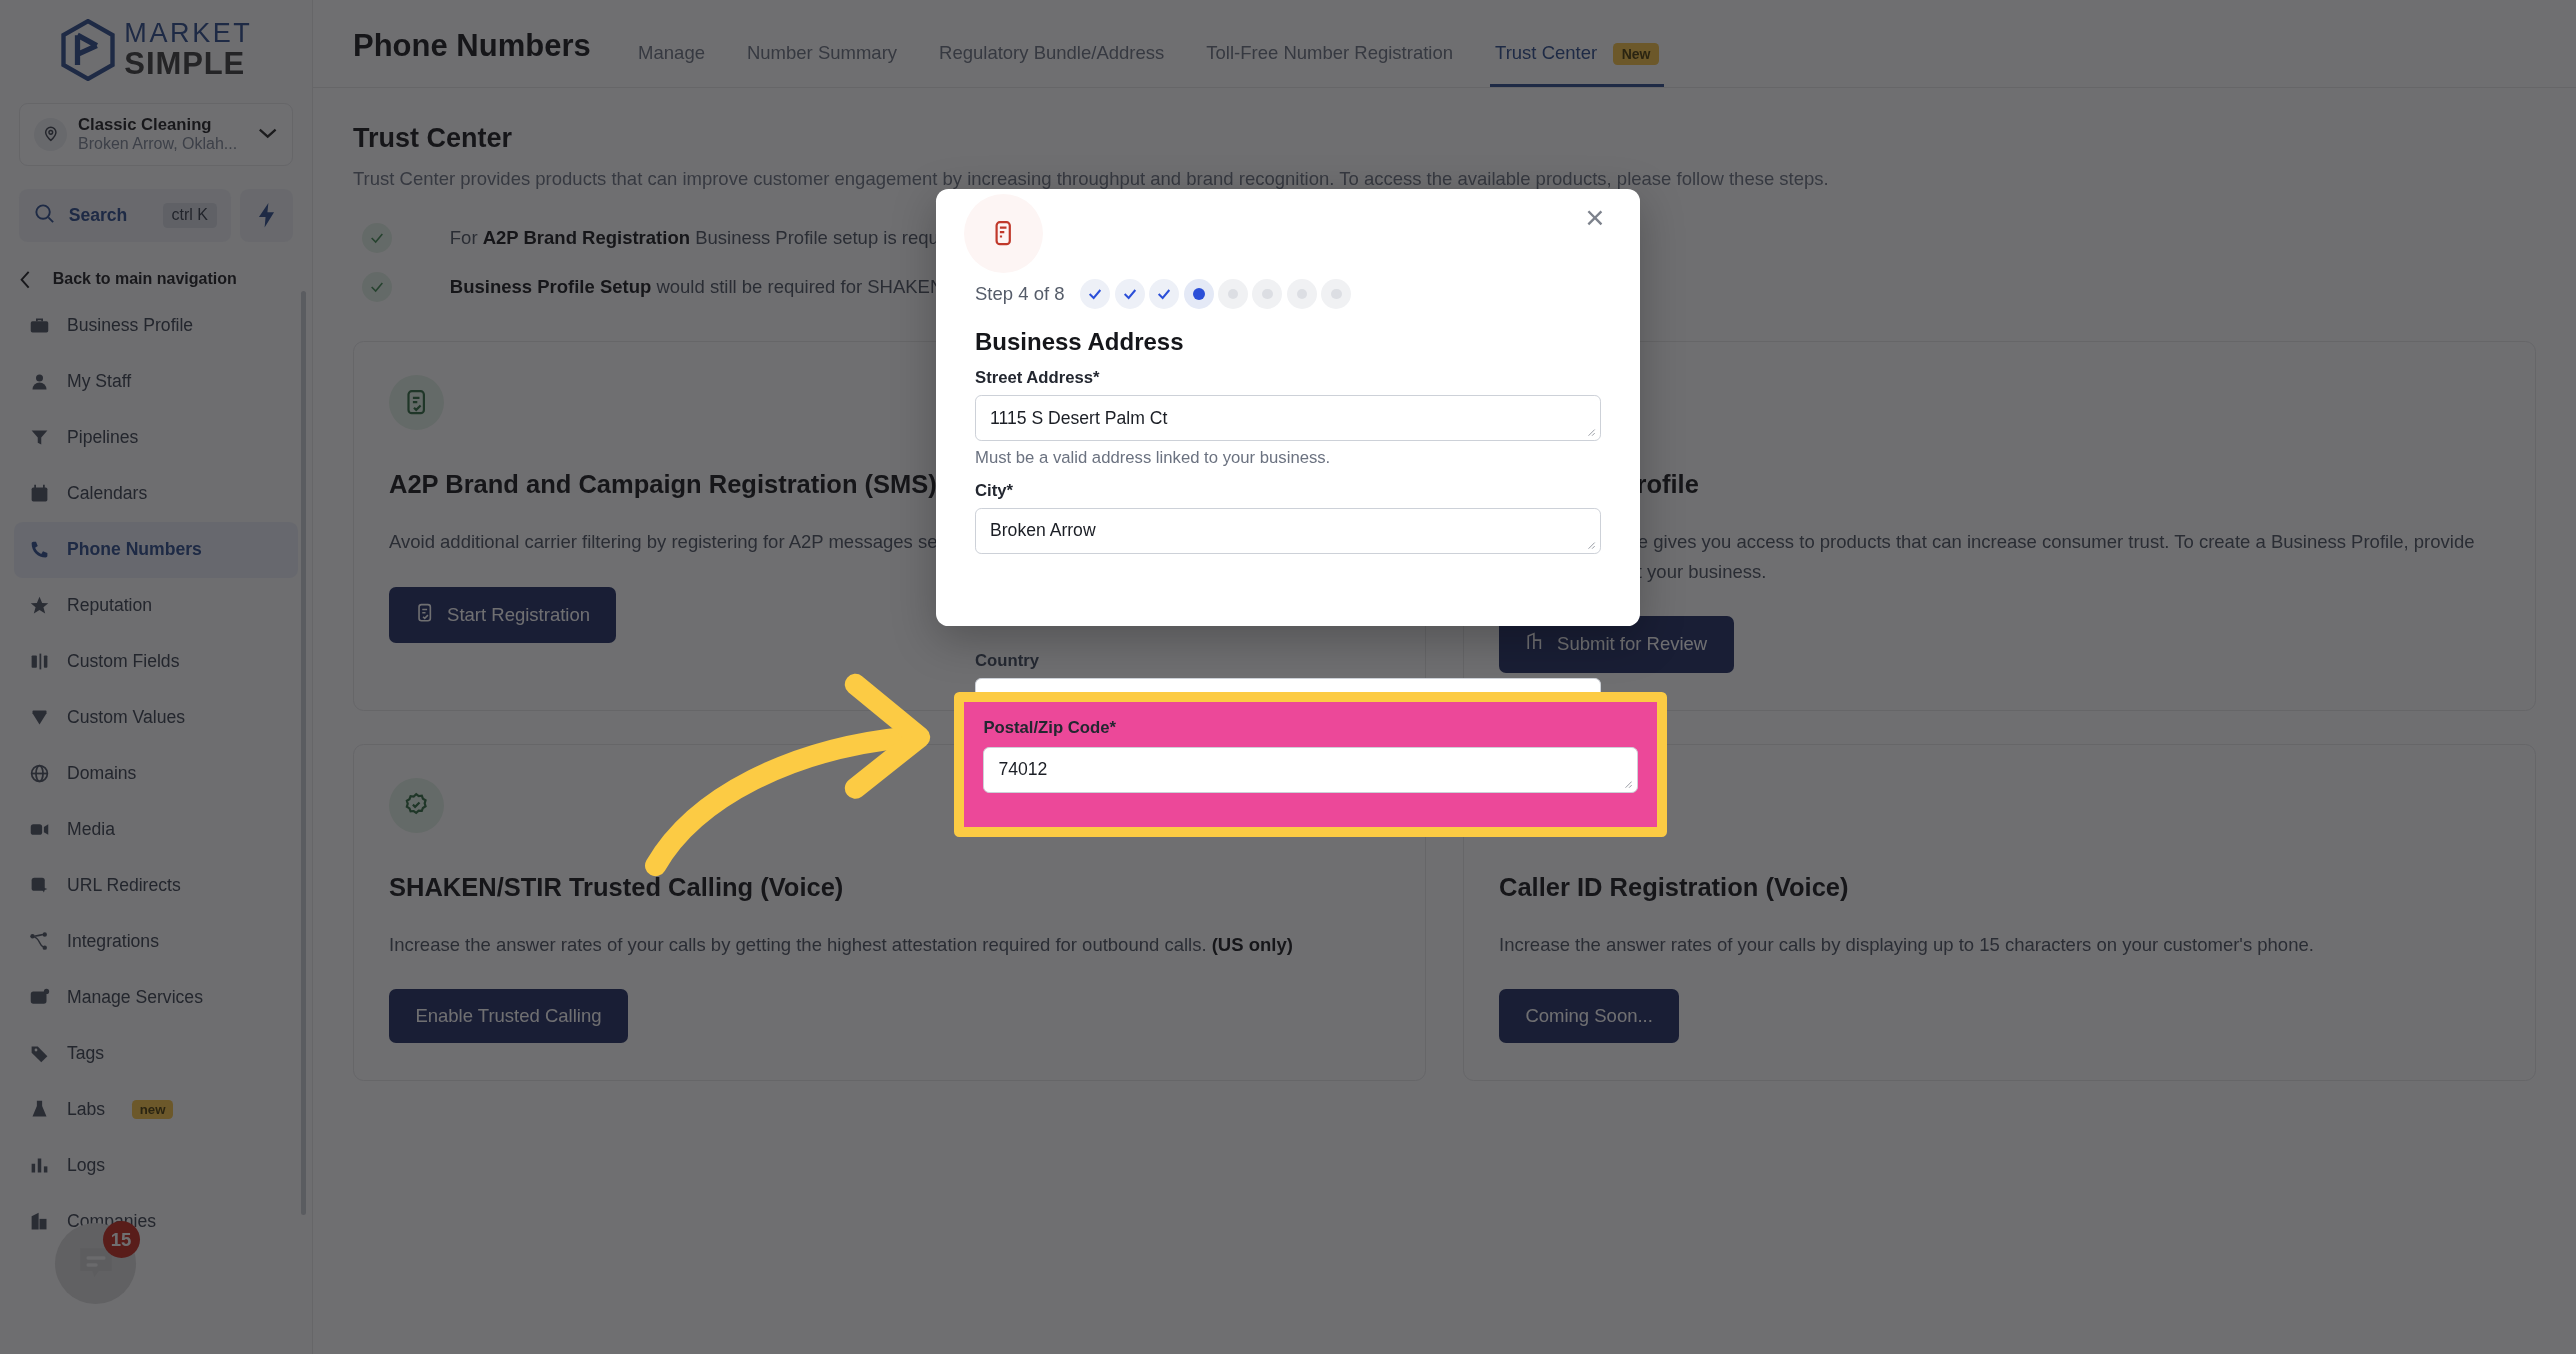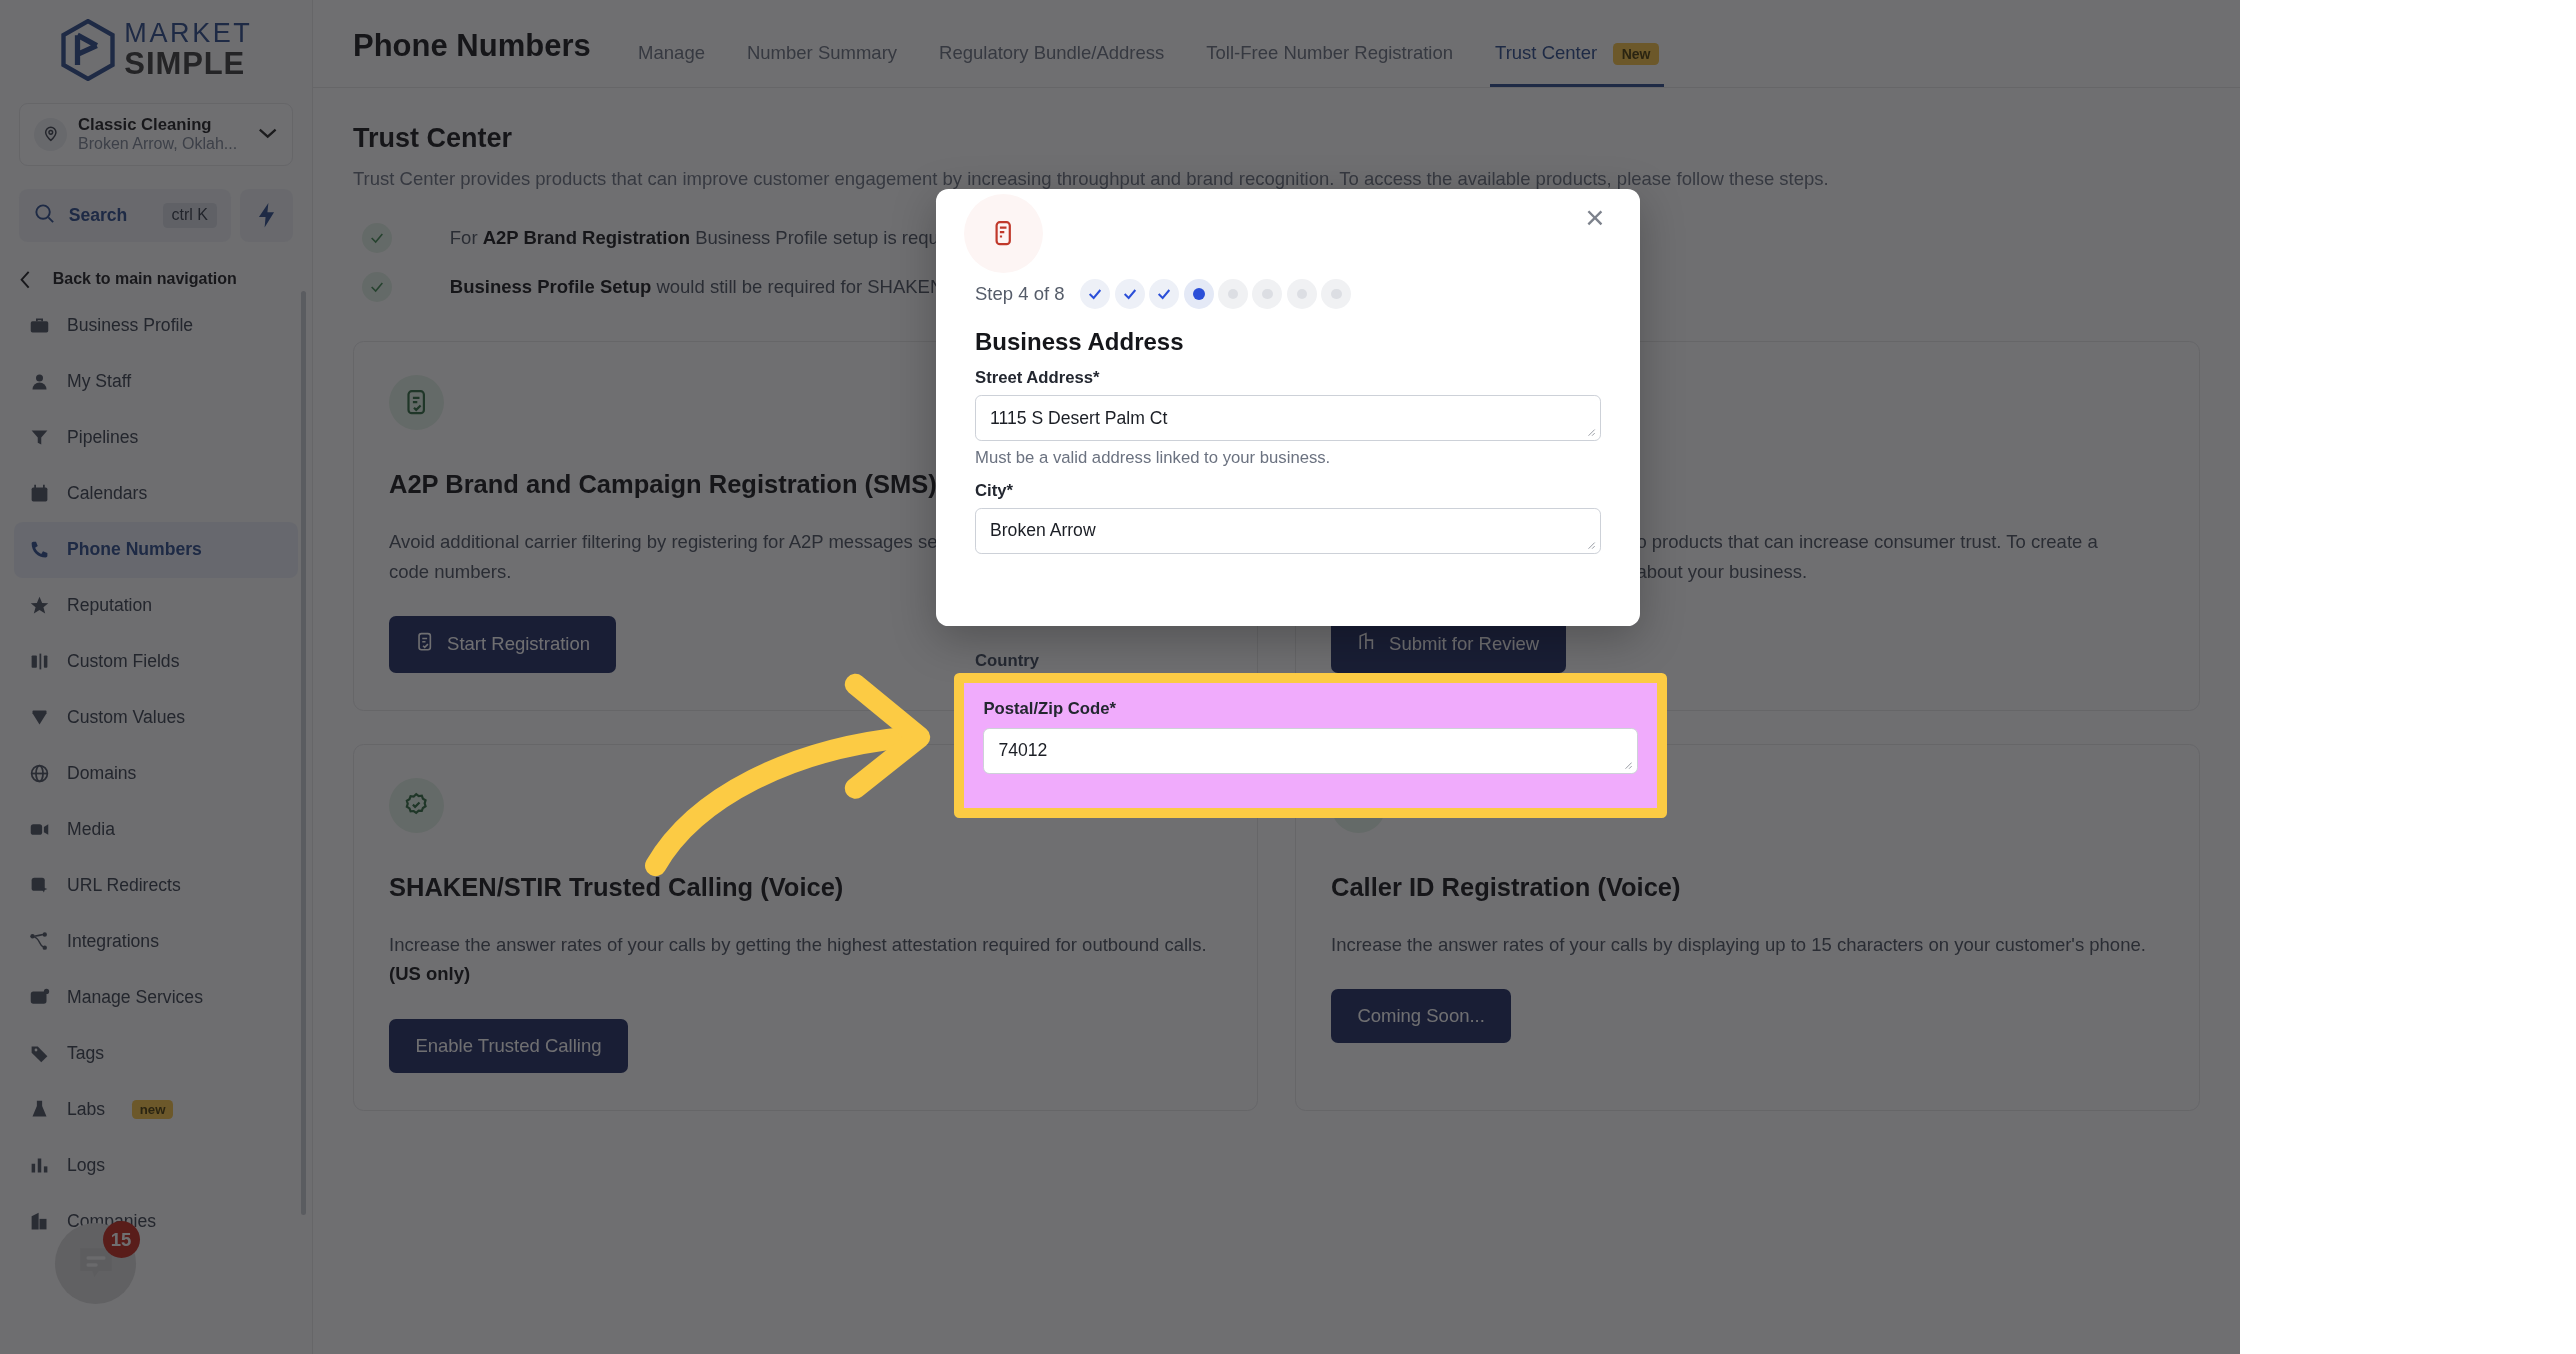--- a/index.html
+++ b/index.html
@@ -2,21 +2,21 @@
 <html style="font-size:14px"><head>
 <meta charset="utf-8">
 <style>
   * { box-sizing: border-box; margin: 0; padding: 0; }
   html, body {
     width: 2576px; height: 1355px;
     overflow: hidden;
     font-family: "Liberation Sans", sans-serif;
     background: #ffffff;
   }
-  .app { position: relative; width: 2240px; height: 1355px; }
+  .app { position: relative; width: 2576px; height: 1355px; }
 
   
   .page { position: absolute; inset: 0; display: flex; background: #ffffff; }
 
   
   .sidebar {
     width: 313px; height: 1355px; background: #fbfbfb;
     border-right: 0.9px solid #e6e6e8;
     position: relative; flex: 0 0 313px;
   }
@@ -193,22 +193,22 @@
     background: #fff; border: 0.9px solid #d6dae1; border-radius: 7px;
     font-size: 18.5px; color: #1b1e25; padding: 13.2px 26.4px; font-family: "Liberation Sans", sans-serif;
   }
   .btn-next {
     background: #2b4a8b; border: none; border-radius: 7px;
     font-size: 18.5px; color: #fff; padding: 14px 28px; font-family: "Liberation Sans", sans-serif;
   }
 
   
   .highlight-box {
-    position: absolute; left: 954px; top: 673px; width: 713px; height: 145px;
-    border: 10.6px solid #fccb44; border-radius: 5.3px; background: #f0abfc; z-index: 30;
+    position: absolute; left: 954px; top: 692px; width: 713px; height: 145px;
+    border: 10.6px solid #fccb44; border-radius: 5.3px; background: #ec4899; z-index: 30;
     padding: 10.6px 19.4px 0 19.4px;
   }
   .hl-label { font-size: 16.7px; font-weight: 700; color: #232730; margin: 5.3px 0 8.8px 0; }
   .arrow-svg { position: absolute; left: 616px; top: 665px; z-index: 31; }
 </style>
 </head>
 <body>
 
 <div class="app">
   <div class="page">

